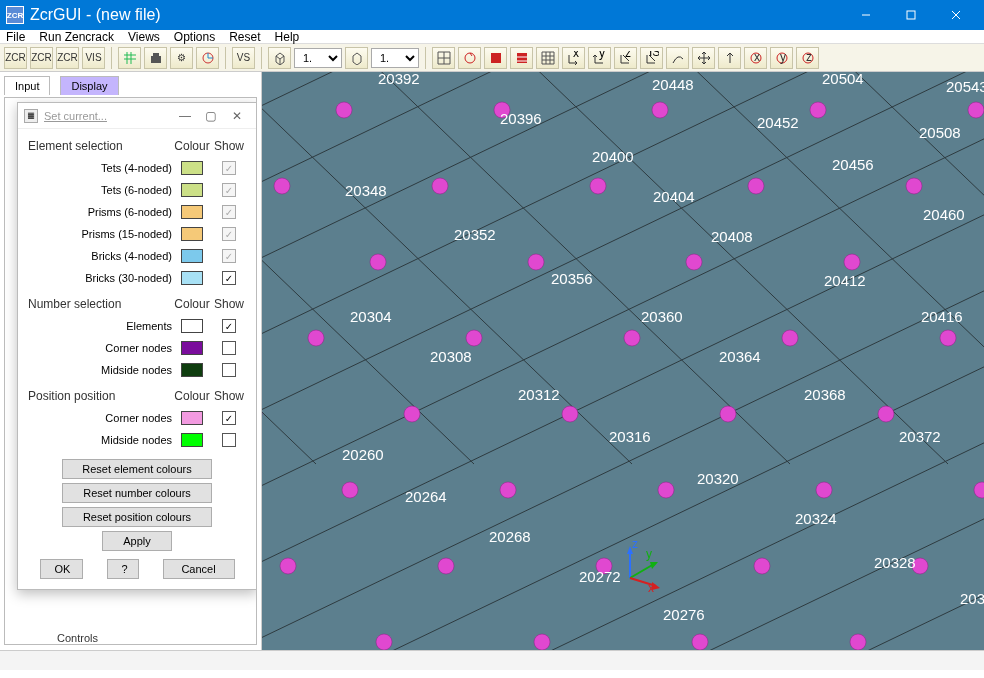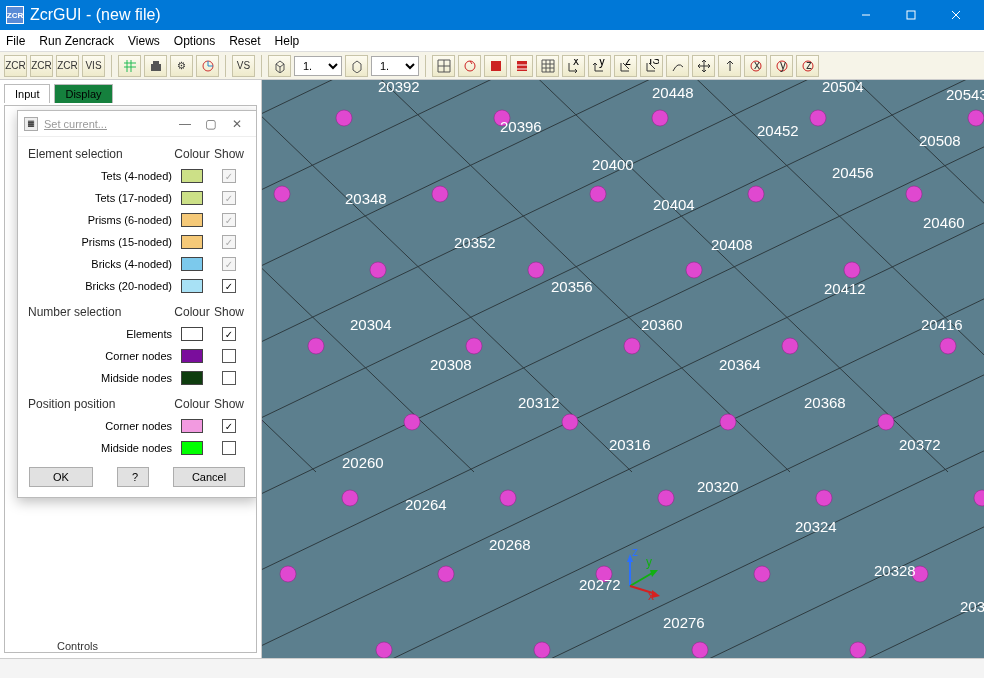--- a/index.html
+++ b/index.html
@@ -2,32 +2,32 @@
 <html><head>
 <meta charset="utf-8">
 <style>
 * { box-sizing: border-box; margin: 0; padding: 0; font-family: "Segoe UI", Tahoma, sans-serif; font-size: 12px; }
 body { width: 984px; height: 678px; background: #fff; overflow: hidden; position: relative; }
 .titlebar { height: 30px; background: #0078d7; color: #fff; display: flex; align-items: center; padding: 0 6px; }
 .titlebar .icon { width: 18px; height: 18px; background: #5a8bd6; border: 1px solid #fff; margin-right: 6px; display:flex; align-items:center; justify-content:center; font-size:8px; font-weight:bold; }
 .titlebar .title { flex: 1; font-size: 16px; }
 .winbtn { width: 45px; height: 30px; display: flex; align-items: center; justify-content: center; color: #fff; }
 .winbtn.close { background: transparent; }
-.menubar { height: 22px; background: #fff; display: flex; align-items: center; padding: 0 6px; gap: 14px; border-bottom: 1px solid #ddd; }
+.menubar { height: 14px; background: #fff; display: flex; align-items: center; padding: 0 6px; gap: 14px; border-bottom: 1px solid #ddd; }
 .menubar span { font-size: 12px; cursor: default; }
 .toolbar { height: 28px; background: #f6f4e8; border-bottom: 1px solid #ccc; display: flex; align-items: center; padding: 0 4px; gap: 3px; }
 .tbtn { width: 23px; height: 22px; border: 1px solid #c8c4a8; background: linear-gradient(#fdfbf0,#eeeacb); display:flex; align-items:center; justify-content:center; font-size:10px; color:#333; cursor:pointer; }
 .sep { width: 1px; height: 22px; background: #c8c4a8; margin: 0 3px; }
 .tsel { height: 20px; border: 1px solid #aaa; background: #fff; font-size: 11px; padding: 0 14px 0 4px; width:48px; }
 .main { display: flex; height: calc(678px - 30px - 22px - 28px - 20px); position:relative; }
 .left { width: 262px; background: #fff; border-right: 1px solid #ccc; position:relative; padding:4px; }
-.tabs { display:flex; gap:4px; margin-bottom:2px; }
+.tabs { display:flex; gap:10px; margin-bottom:2px; }
 .tab { padding: 3px 10px; border:1px solid #bbb; background:#fff; font-size:11px; cursor:pointer; border-bottom:none; }
 .tab.active { background:#fff; position:relative; z-index:3; }
-.tab.inactive { background:#15803d; }
+.tab.inactive { background:#c4b5fd; }
 .tabcontent { border:1px solid #bbb; height: calc(100% - 22px); position:relative; background:#fff; padding:4px; overflow:hidden; }
 .dlg { position:absolute; left:12px; top:4px; width:240px; background:#fff; border:1px solid #bbb; box-shadow:0 4px 12px rgba(0,0,0,0.25); z-index:5; }
 .dlgtitle { height:26px; background:#fff; display:flex; align-items:center; padding:0 6px; border-bottom:1px solid #eee; }
 .dlgtitle .dicon { width:14px; height:14px; background:#eee; border:1px solid #aaa; margin-right:6px; font-size:8px; display:flex; align-items:center; justify-content:center;}
 .dlgtitle .dtitle { flex:1; color:#999; font-size:11px;text-decoration:underline; }
 .dlgtitle .dbtn { width:26px; height:24px; display:flex; align-items:center; justify-content:center; color:#666; font-size:12px; cursor:pointer;}
 .dlgbody { padding: 6px 10px 10px; }
 .section { margin-bottom:8px; }
 .sechead { display:grid; grid-template-columns: 1fr 40px 34px; font-size:11px; color:#333; margin:4px 0 4px;}
 .row { display:grid; grid-template-columns: 1fr 40px 34px; align-items:center; height:22px;text-align:right; }
@@ -235,21 +235,21 @@
                 <div class="row">
                   <div class="lbl">Tets (4-noded)</div>
                   <div>
                     <div class="swatch" style="background: rgb(204, 224, 135);"></div>
                   </div>
                   <div>
                     <div class="chk dim">✓</div>
                   </div>
                 </div>
                 <div class="row">
-                  <div class="lbl">Tets (17-noded)</div>
+                  <div class="lbl">Tets (6-noded)</div>
                   <div>
                     <div class="swatch" style="background: rgb(204, 224, 135);"></div>
                   </div>
                   <div>
                     <div class="chk dim">✓</div>
                   </div>
                 </div>
                 <div class="row">
                   <div class="lbl">Prisms (6-noded)</div>
                   <div>
@@ -271,21 +271,21 @@
                 <div class="row">
                   <div class="lbl">Bricks (4-noded)</div>
                   <div>
                     <div class="swatch" style="background: rgb(124, 201, 236);"></div>
                   </div>
                   <div>
                     <div class="chk dim">✓</div>
                   </div>
                 </div>
                 <div class="row">
-                  <div class="lbl">Bricks (20-noded)</div>
+                  <div class="lbl">Bricks (30-noded)</div>
                   <div>
                     <div class="swatch" style="background: rgb(168, 225, 245);"></div>
                   </div>
                   <div>
                     <div class="chk">✓</div>
                   </div>
                 </div>
               </div>
           </div>
 
@@ -346,22 +346,28 @@
                   <div class="lbl">Midside nodes</div>
                   <div>
                     <div class="swatch" style="background: rgb(0, 255, 0);"></div>
                   </div>
                   <div>
                     <div class="chk"></div>
                   </div>
                 </div>
               </div>
           </div>
+          <div>
+            <button class="dbtn2">Reset element colours</button>
+            <button class="dbtn2">Reset number colours</button>
+            <button class="dbtn2">Reset position colours</button>
+            <button class="dbtn2" style="width:70px">Apply</button>
+          </div>
           <div class="bottomrow">
-            <button style="width:64px">OK</button>
+            <button style="width:43px">OK</button>
             <button style="width:32px">?</button>
             <button style="width:72px">Cancel</button>
           </div>
         </div>
       </div>
     </div>
   </div>
 
   <div class="viewport">
     <svg class="meshsvg" id="meshsvg" viewBox="262 80 722 578">

